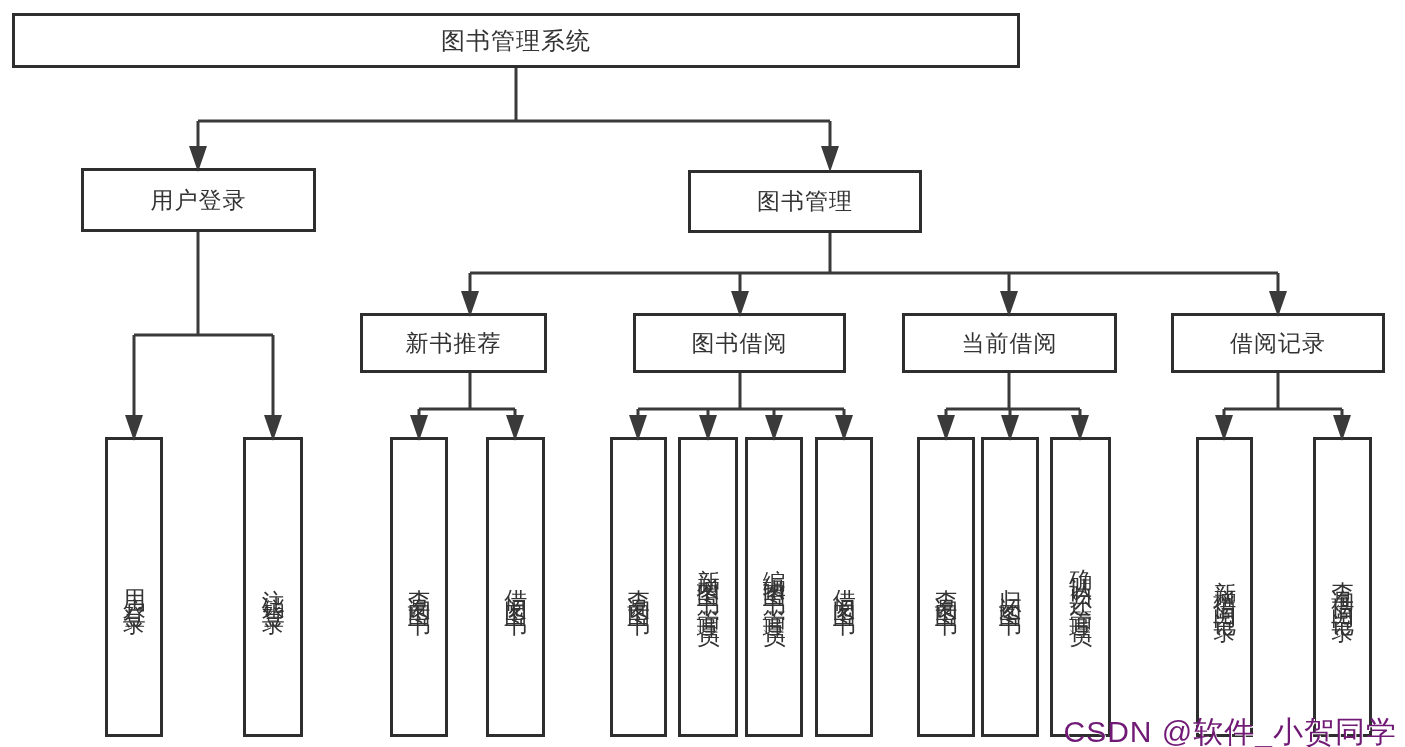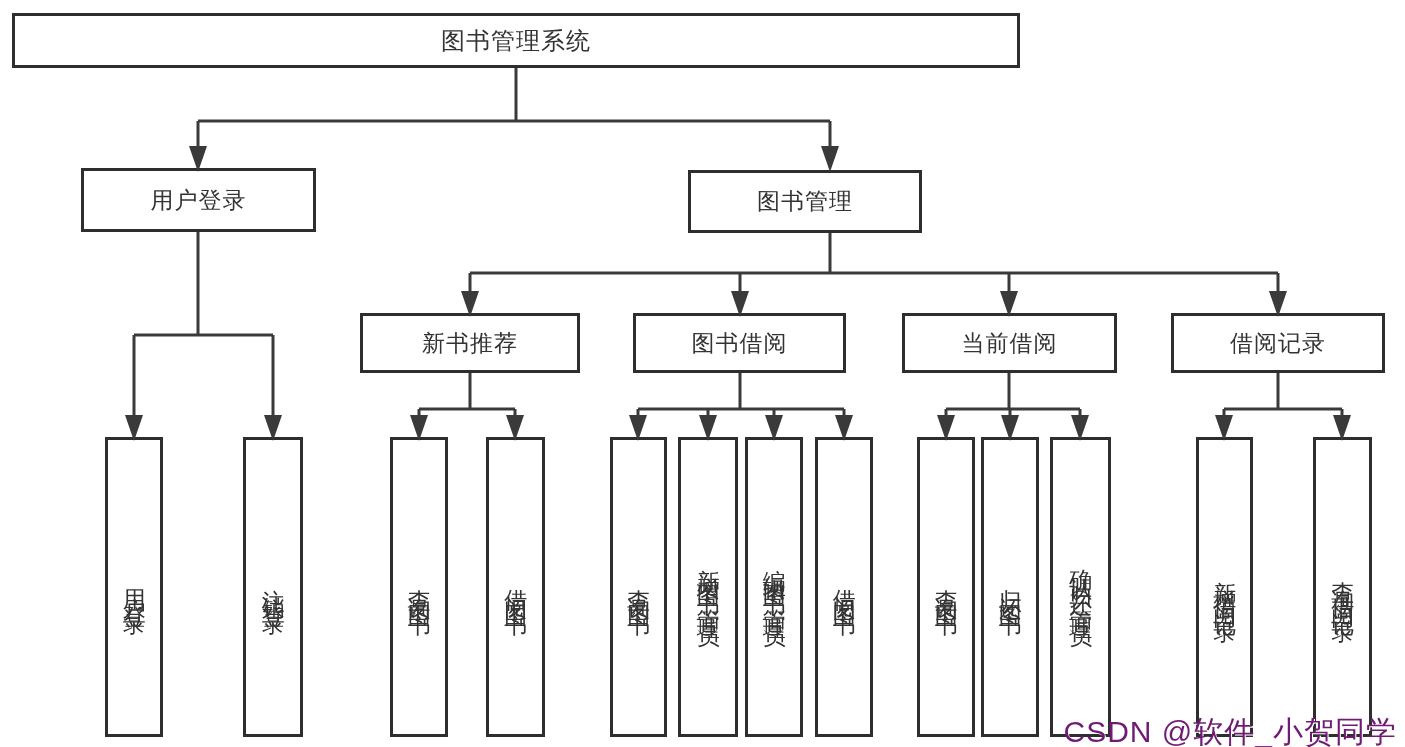--- a/index.html
+++ b/index.html
@@ -106,21 +106,21 @@
     <span>图书管理系统</span>
   </div>
 
   <div class="box h-box" style="left:81px; top:168px; width:235px; height:64px;">
     <span>用户登录</span>
   </div>
   <div class="box h-box" style="left:688px; top:170px; width:234px; height:63px;">
     <span>图书管理</span>
   </div>
 
-  <div class="box h-box" style="left:360px; top:313px; width:220px; height:60px;">
+  <div class="box h-box" style="left:360px; top:313px; width:187px; height:60px;">
     <span>新书推荐</span>
   </div>
   <div class="box h-box" style="left:902px; top:313px; width:215px; height:60px;">
     <span>当前借阅</span>
   </div>
   <div class="box h-box" style="left:633px; top:313px; width:213px; height:60px;">
     <span>图书借阅</span>
   </div>
   <div class="box h-box" style="left:1171px; top:313px; width:214px; height:60px;">
     <span>借阅记录</span>

